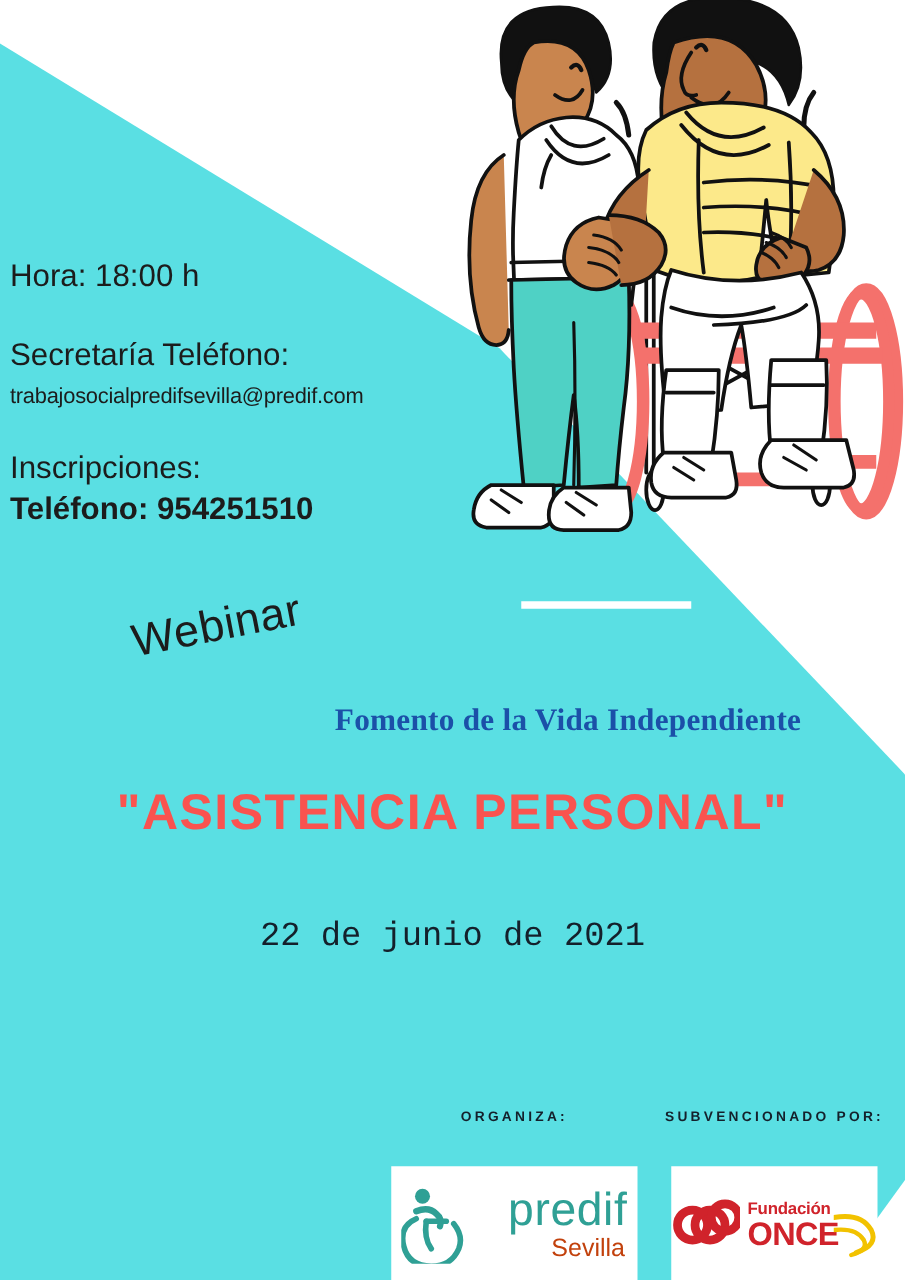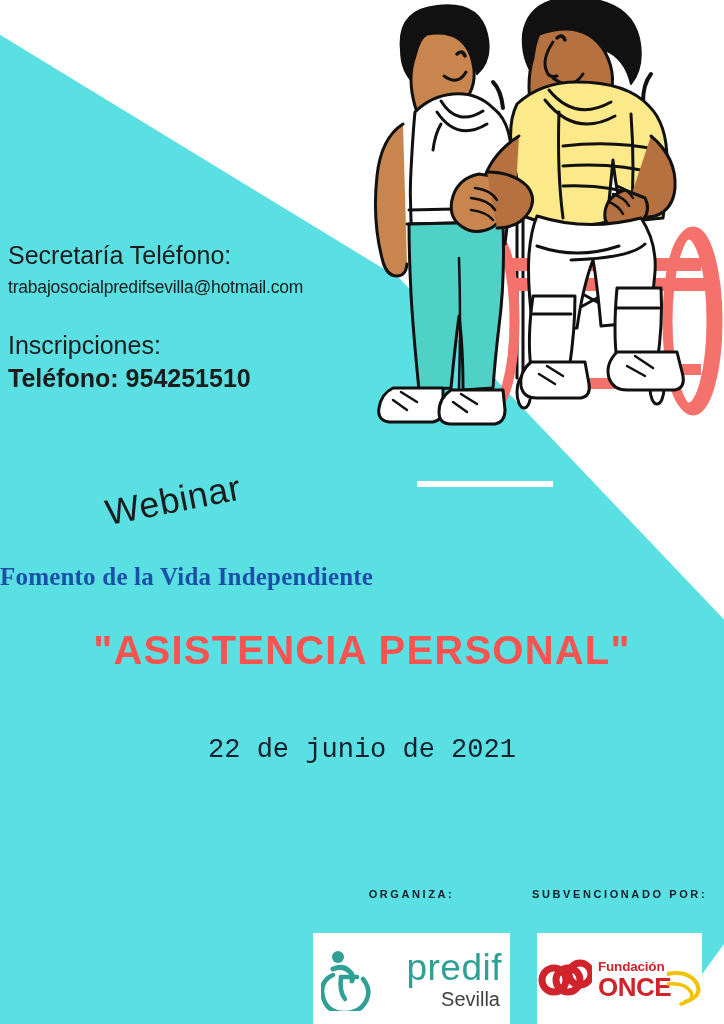--- a/index.html
+++ b/index.html
@@ -57,26 +57,27 @@
   
   #webinar{
     position:absolute;left:110px;top:492px;
     font-size:36px;color:#1c1c1c;
     transform:rotate(-11deg);
     transform-origin:left bottom;
     letter-spacing:0.5px;
   }
   #subtitle{
     position:absolute;left:0;top:563px;width:601px;
-    text-align:left;
+    text-align:right;
     font-family:"Liberation Serif", serif;
     font-weight:bold;
     font-size:25px;
     color:#1B50A8;
     letter-spacing:0.2px;
+    padding-left:40px;
   }
   #maintitle{
     position:absolute;left:0;top:628px;width:724px;
     text-align:center;
     font-weight:bold;
     font-size:40px;
     color:#F9534F;
     letter-spacing:1.2px;
   }
   #datetext{
@@ -108,21 +109,21 @@
   }
   #predif-box{ width:197px;height:94px; }
   #once-box{ width:165px;height:94px; }
 
   .predif-inner{ display:flex; align-items:center; padding:0 8px; width:100%;}
   .predif-text{ display:flex; flex-direction:column; align-items:flex-end; flex:1; }
   .predif-word{
     font-size:37px;color:#2FA095;line-height:0.95;letter-spacing:0.5px;
   }
   .predif-sub{
-    font-size:20px;color:#404040;line-height:1.1;margin-top:2px;margin-right:2px;text-align:right;
+    font-size:20px;color:#c2410c;line-height:1.1;margin-top:2px;margin-right:2px;text-align:right;
   }
 
   .once-inner{ display:flex; align-items:center; gap:6px; padding:0 7px;}
   .once-text{ display:flex;flex-direction:column; line-height:1; }
   .once-fundacion{
     font-size:13.5px;font-weight:bold;color:#D0232B;letter-spacing:-0.2px;
   }
   .once-word{
     font-size:26px;font-weight:bold;color:#D0232B;letter-spacing:-0.5px;margin-top:1px;
   }
@@ -256,23 +257,24 @@
       <g>
         <path d="M138 178 q-20 4 -26 22 q-6 20 8 30 q14 10 30 2 q14 -8 14 -26
                  q0 -18 -14 -26 Z" fill="#C9854E" stroke="#111" stroke-width="3"></path>
         <path d="M146 176 q26 0 40 14 q10 12 2 26 q-10 16 -32 16" fill="#B5713F" stroke="#111" stroke-width="3"></path>
         <path d="M134 192 q16 2 22 12 M130 202 q18 2 24 12 M130 214 q16 2 22 10" stroke-width="2.5"></path>
       </g>
     </g>
   </svg>
 
   <div id="info-block">
+    <p class="info-line l-hora">Hora: 18:00 h</p>
     <div class="l-gap1"></div>
     <p class="info-line l-sec">Secretaría Teléfono:</p>
-    <p class="info-line l-mail">trabajosocialpredifsevilla@hotmail.com</p>
+    <p class="info-line l-mail">trabajosocialpredifsevilla@predif.com</p>
     <div class="l-gap2"></div>
     <p class="info-line l-insc">Inscripciones:</p>
     <p class="info-line l-tel">Teléfono: 954251510</p>
   </div>
 
   <div id="webinar">Webinar</div>
   <div id="subtitle">Fomento de la Vida Independiente</div>
   <div id="maintitle">"ASISTENCIA PERSONAL"</div>
   <div id="datetext">22 de junio de 2021</div>
 

